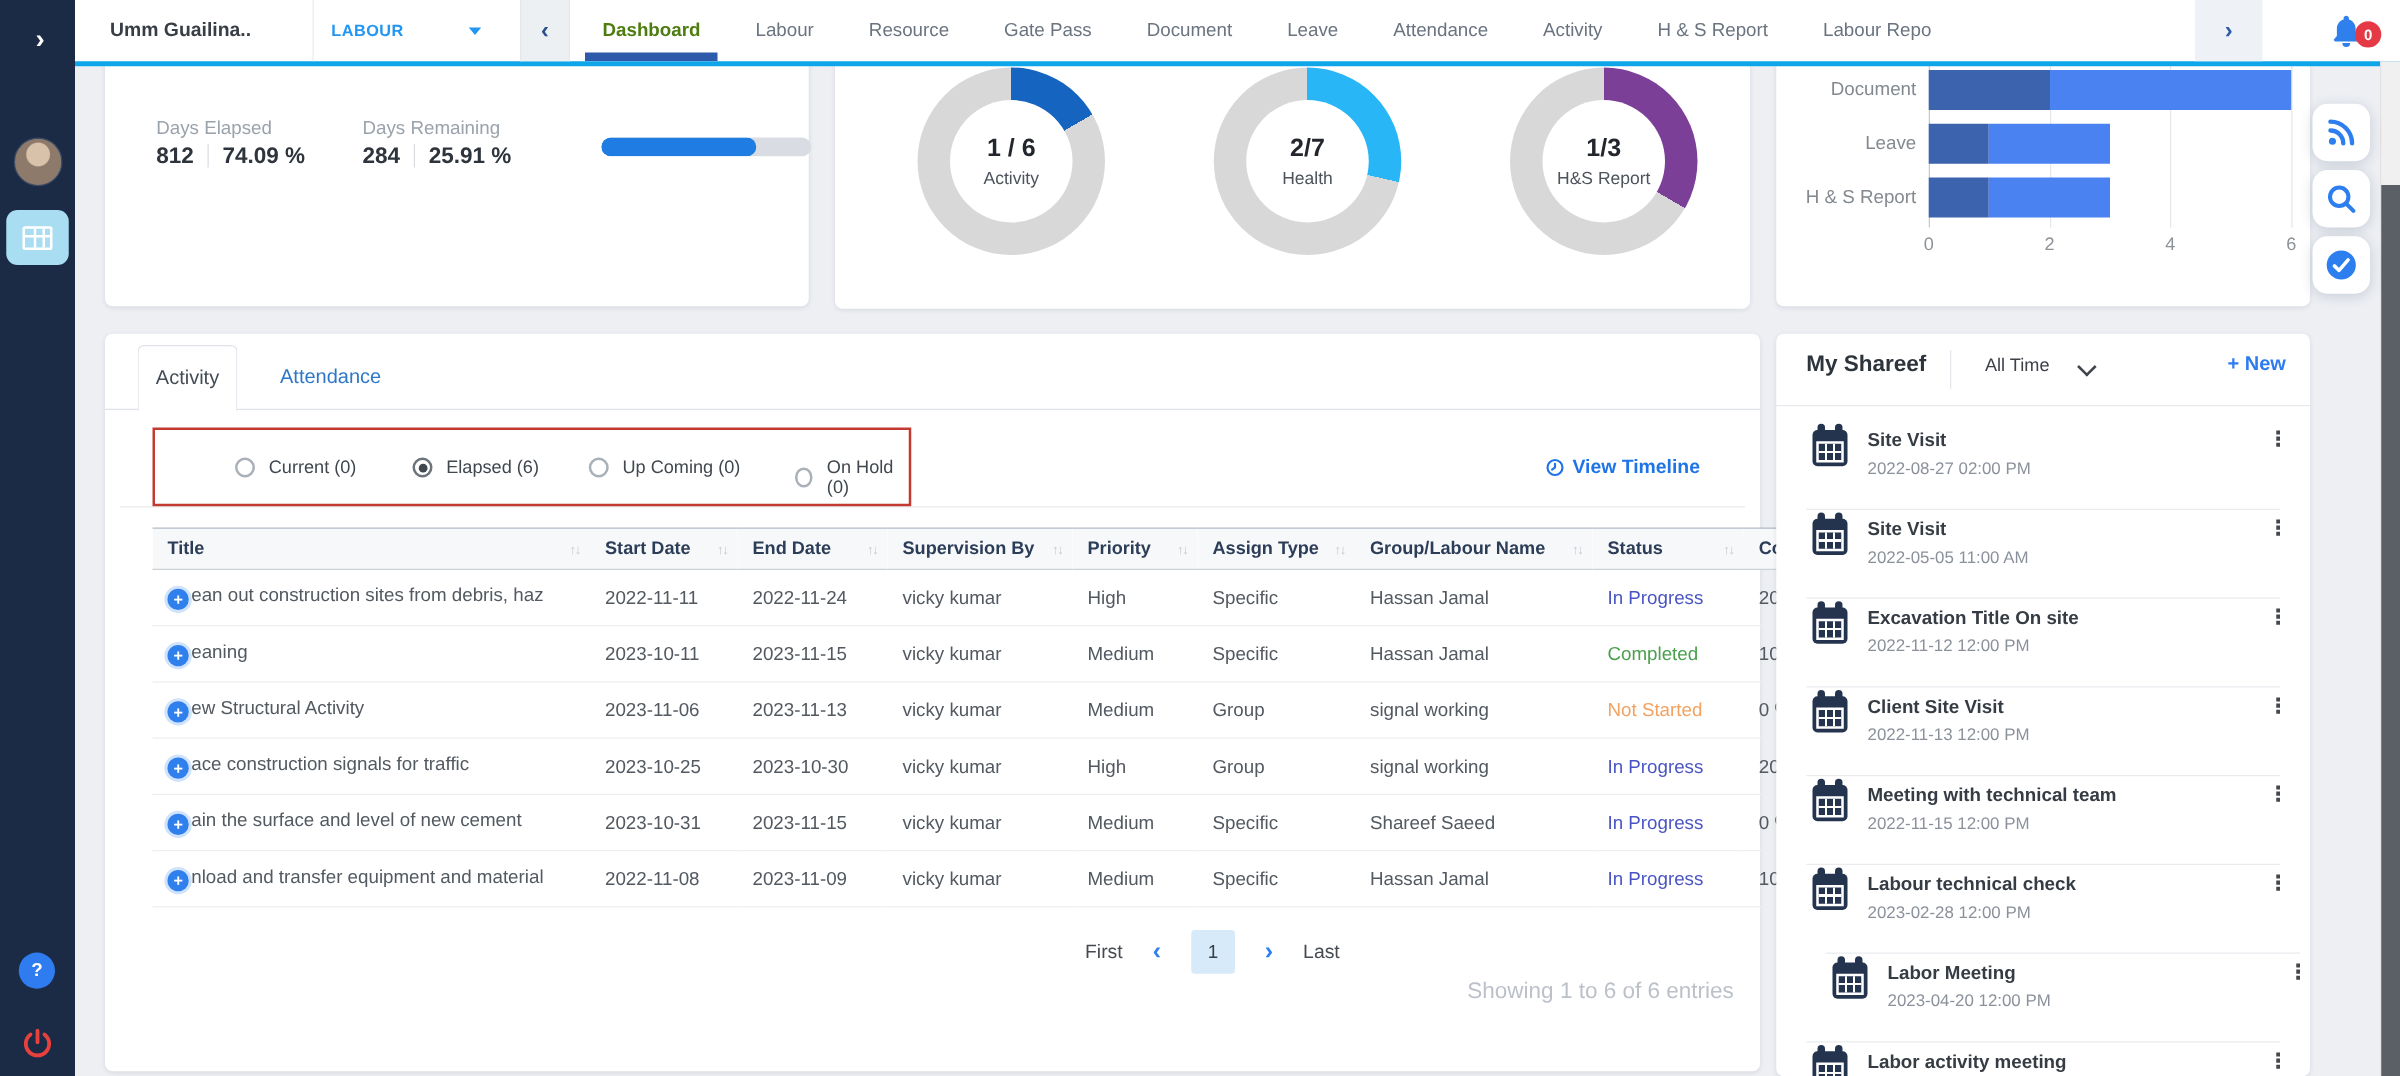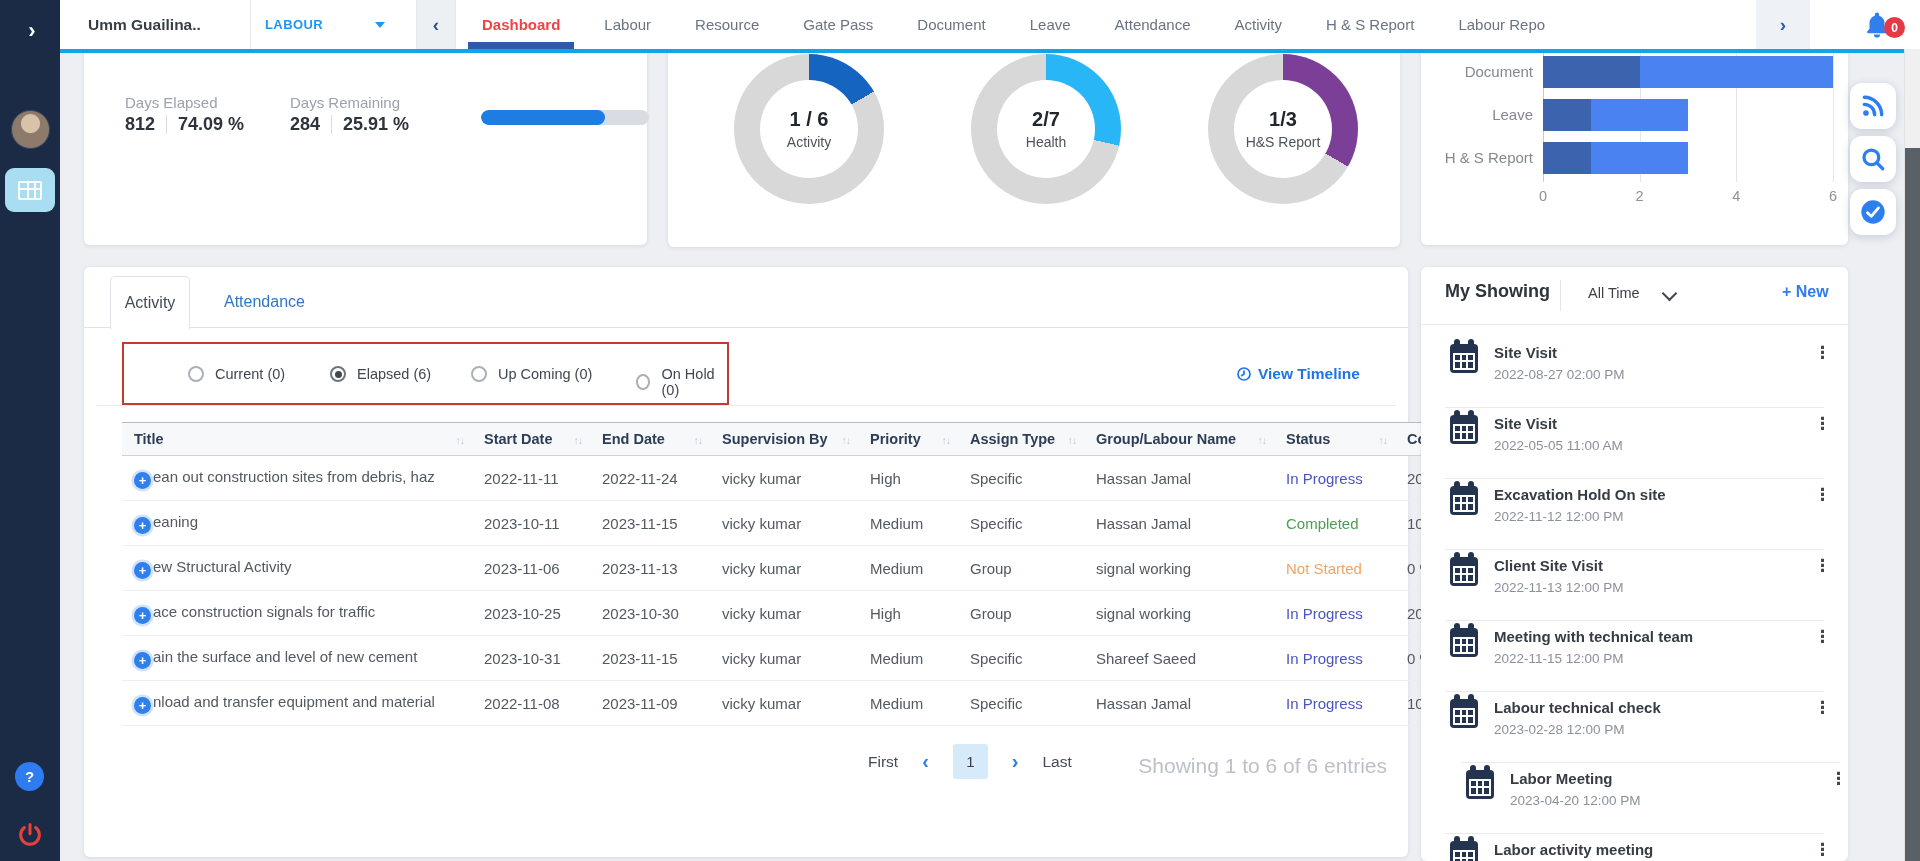--- a/index.html
+++ b/index.html
@@ -20,21 +20,21 @@
   
   .topbar{position:absolute;left:60px;top:0;width:1860px;height:49px;background:#fff;border-bottom:4px solid #0ea5e9;z-index:50;}
   .proj{position:absolute;left:28px;top:0;height:49px;line-height:49px;font-size:15.5px;font-weight:700;color:#383e46;}
   .tb-div{position:absolute;left:190px;top:0;height:49px;width:1px;background:#e8ebef;}
   .module{position:absolute;left:205px;top:0;height:49px;line-height:49px;font-size:13px;font-weight:700;letter-spacing:.4px;color:#2196f3;cursor:pointer;}
   .caret{position:absolute;left:315px;top:22px;width:0;height:0;border-left:5px solid transparent;border-right:5px solid transparent;border-top:6px solid #2196f3;}
   .back-box{position:absolute;left:356px;top:0;width:38px;height:49px;background:#edf0f3;border-left:1px solid #e4e7eb;border-right:1px solid #e4e7eb;
     color:#2c4e8a;font-size:19px;font-weight:700;display:flex;align-items:center;justify-content:center;cursor:pointer;}
   .nav-tabs{position:absolute;left:400px;top:0;width:1296px;height:49px;display:flex;overflow:hidden;white-space:nowrap;}
   .nav-tab{position:relative;padding:0 22px;line-height:49px;font-size:15px;color:#6a7480;cursor:pointer;flex:0 0 auto;}
-  .nav-tab.active{color:#ef4444;font-weight:700;}
+  .nav-tab.active{color:#4d7c0f;font-weight:700;}
   .nav-tab.active::after{content:'';position:absolute;left:8px;right:8px;bottom:0;height:7px;background:#2d5ba9;}
   .fwd-box{position:absolute;left:1696px;top:0;width:54px;height:49px;background:#eef1f5;color:#2d5ba9;font-size:19px;font-weight:700;display:flex;align-items:center;justify-content:center;cursor:pointer;}
   .bell{position:absolute;left:1802px;top:9px;cursor:pointer;}
   .badge{position:absolute;left:1824px;top:17px;width:21px;height:21px;border-radius:50%;background:#e63946;color:#fff;font-size:12px;font-weight:700;display:flex;align-items:center;justify-content:center;}
 
   
   .card{position:absolute;background:#fff;border-radius:6px;box-shadow:0 1px 4px rgba(25,39,80,.10);}
   .card-summary{left:84px;top:30px;width:563px;height:215px;}
   .card-donuts{left:668px;top:32px;width:732px;height:215px;}
   .card-bars{left:1421px;top:30px;width:427px;height:215px;}
@@ -90,21 +90,21 @@
   .sort{float:right;color:#c3c9d2;font-size:10.5px;letter-spacing:-1px;margin-top:3px;font-weight:400;}
   table.acts td{height:44px;border-bottom:1px solid #eceef1;font-size:15px;color:#525960;padding:0 8px 0 12px;white-space:nowrap;overflow:hidden;}
   .td-title{color:#454c54;}
   .plus{display:inline-flex;align-items:center;justify-content:center;width:17px;height:17px;border-radius:50%;background:#2f80ed;color:#fff;
     font-size:13px;font-weight:700;margin-right:2px;vertical-align:-3px;box-shadow:0 0 0 2.5px rgba(47,128,237,.22);cursor:pointer;}
 
   .pager{position:absolute;left:784px;top:477px;height:35px;display:flex;align-items:center;gap:24px;font-size:15.5px;color:#454b52;}
   .pg-chevron{color:#2e7ff0;font-size:20px;font-weight:700;cursor:pointer;}
   .pg-text{cursor:pointer;}
   .page-box{width:35px;height:35px;background:#d6eaf9;border-radius:3px;display:flex;align-items:center;justify-content:center;font-size:15px;color:#383f47;cursor:pointer;}
-  .pg-summary{position:absolute;right:21px;top:487px;font-size:21px;color:#bcc1c9;}
+  .pg-summary{position:absolute;right:21px;top:515px;font-size:18px;color:#bcc1c9;}
 
   
   .cal-title{position:absolute;left:24px;top:14px;font-size:18px;font-weight:700;color:#2e343c;}
   .cal-div{position:absolute;left:139px;top:13px;width:1px;height:31px;background:#e3e6ea;}
   .cal-filter{position:absolute;left:167px;top:18px;font-size:14.5px;color:#3c4148;cursor:pointer;}
   .chev-down{position:absolute;left:243px;top:21px;width:9px;height:9px;border-right:2px solid #41454d;border-bottom:2px solid #41454d;transform:rotate(45deg);cursor:pointer;}
   .cal-new{position:absolute;left:361px;top:16px;font-size:16px;font-weight:700;color:#2e7cf0;cursor:pointer;}
   .cal-hr{position:absolute;left:0;right:0;top:57px;height:1px;background:#e7e9ed;}
   .events{position:absolute;inset:0;padding-left:36px;}
   .event{position:absolute;left:0;width:100%;height:71px;}
@@ -380,21 +380,21 @@
       <span class="pg-text">First</span>
       <span class="pg-chevron">‹</span>
       <span class="page-box">1</span>
       <span class="pg-chevron">›</span>
       <span class="pg-text">Last</span>
     </div>
     <div class="pg-summary">Showing 1 to 6 of 6 entries</div>
   </section>
 
   <section class="card card-cal">
-    <div class="cal-title">My Showing</div>
+    <div class="cal-title">My Shareef</div>
     <div class="cal-div"></div>
     <div class="cal-filter">All Time</div>
     <div class="chev-down"></div>
     <div class="cal-new">+ New</div>
     <div class="cal-hr"></div>
     <div class="events">
         <div class="event" style="top: 69px;">
           <div class="cal-ic">
             <span class="ring l"></span>
             <span class="ring r"></span>
@@ -421,21 +421,21 @@
           <div class="kebab">⋮</div>
         </div>
         <div class="event bordered" style="top: 211px;">
           <div class="cal-ic">
             <span class="ring l"></span>
             <span class="ring r"></span>
             <span class="body"></span>
             <span class="grid2"></span>
           </div>
           <div class="ev-tx">
-            <div class="ev-title">Excavation Hold On site</div>
+            <div class="ev-title">Excavation Title On site</div>
             <div class="ev-date">2022-11-12 12:00 PM</div>
           </div>
           <div class="kebab">⋮</div>
         </div>
         <div class="event bordered" style="top: 282px;">
           <div class="cal-ic">
             <span class="ring l"></span>
             <span class="ring r"></span>
             <span class="body"></span>
             <span class="grid2"></span>

